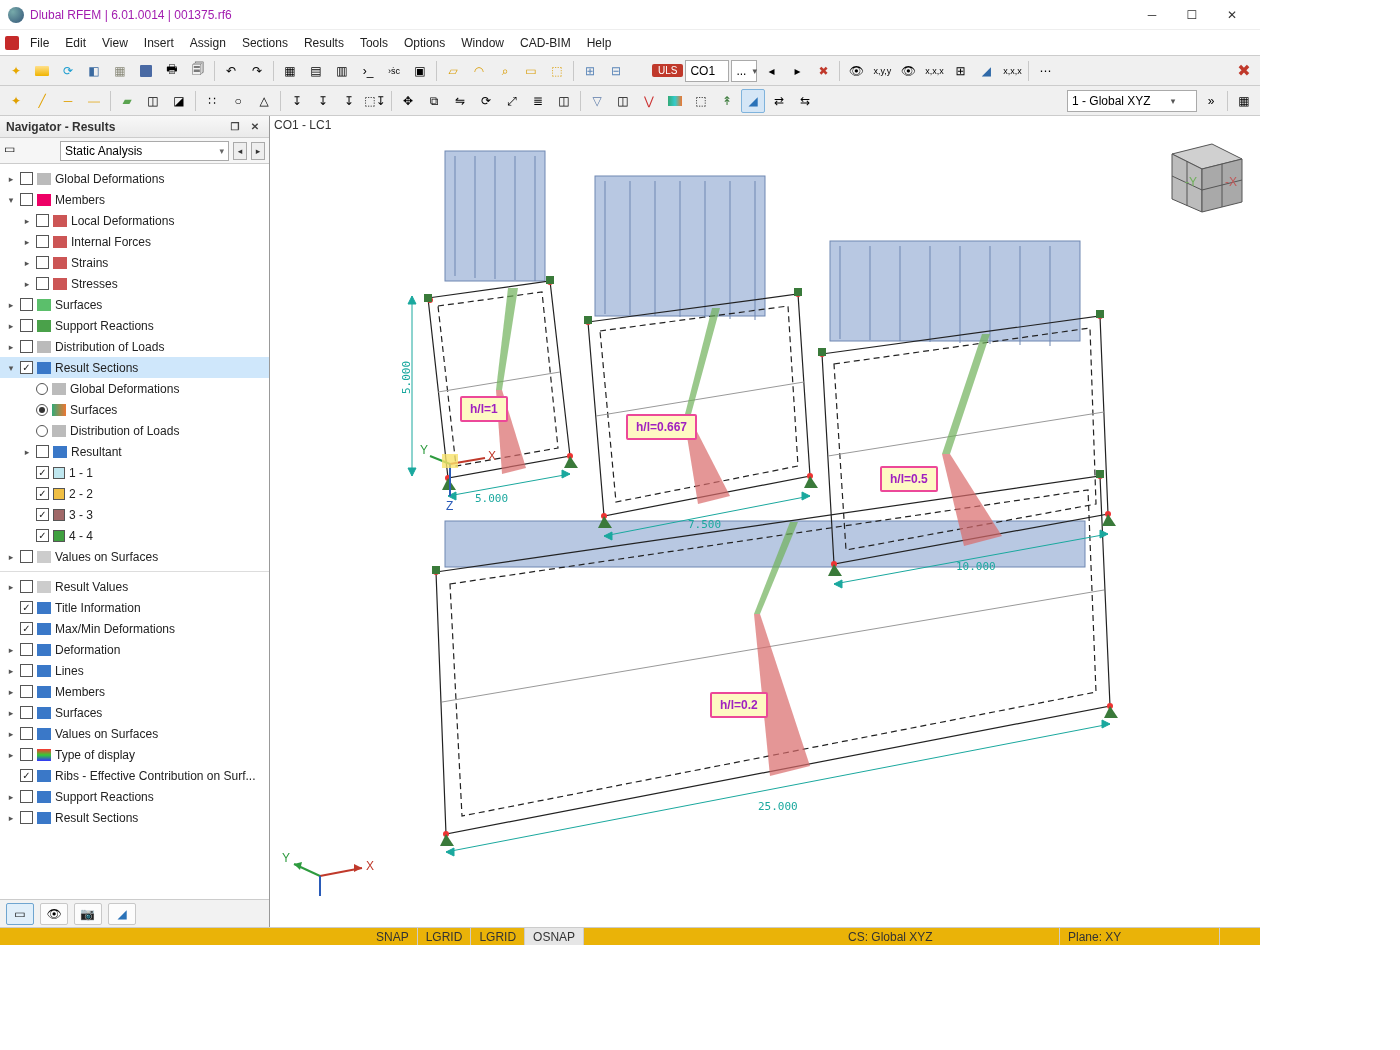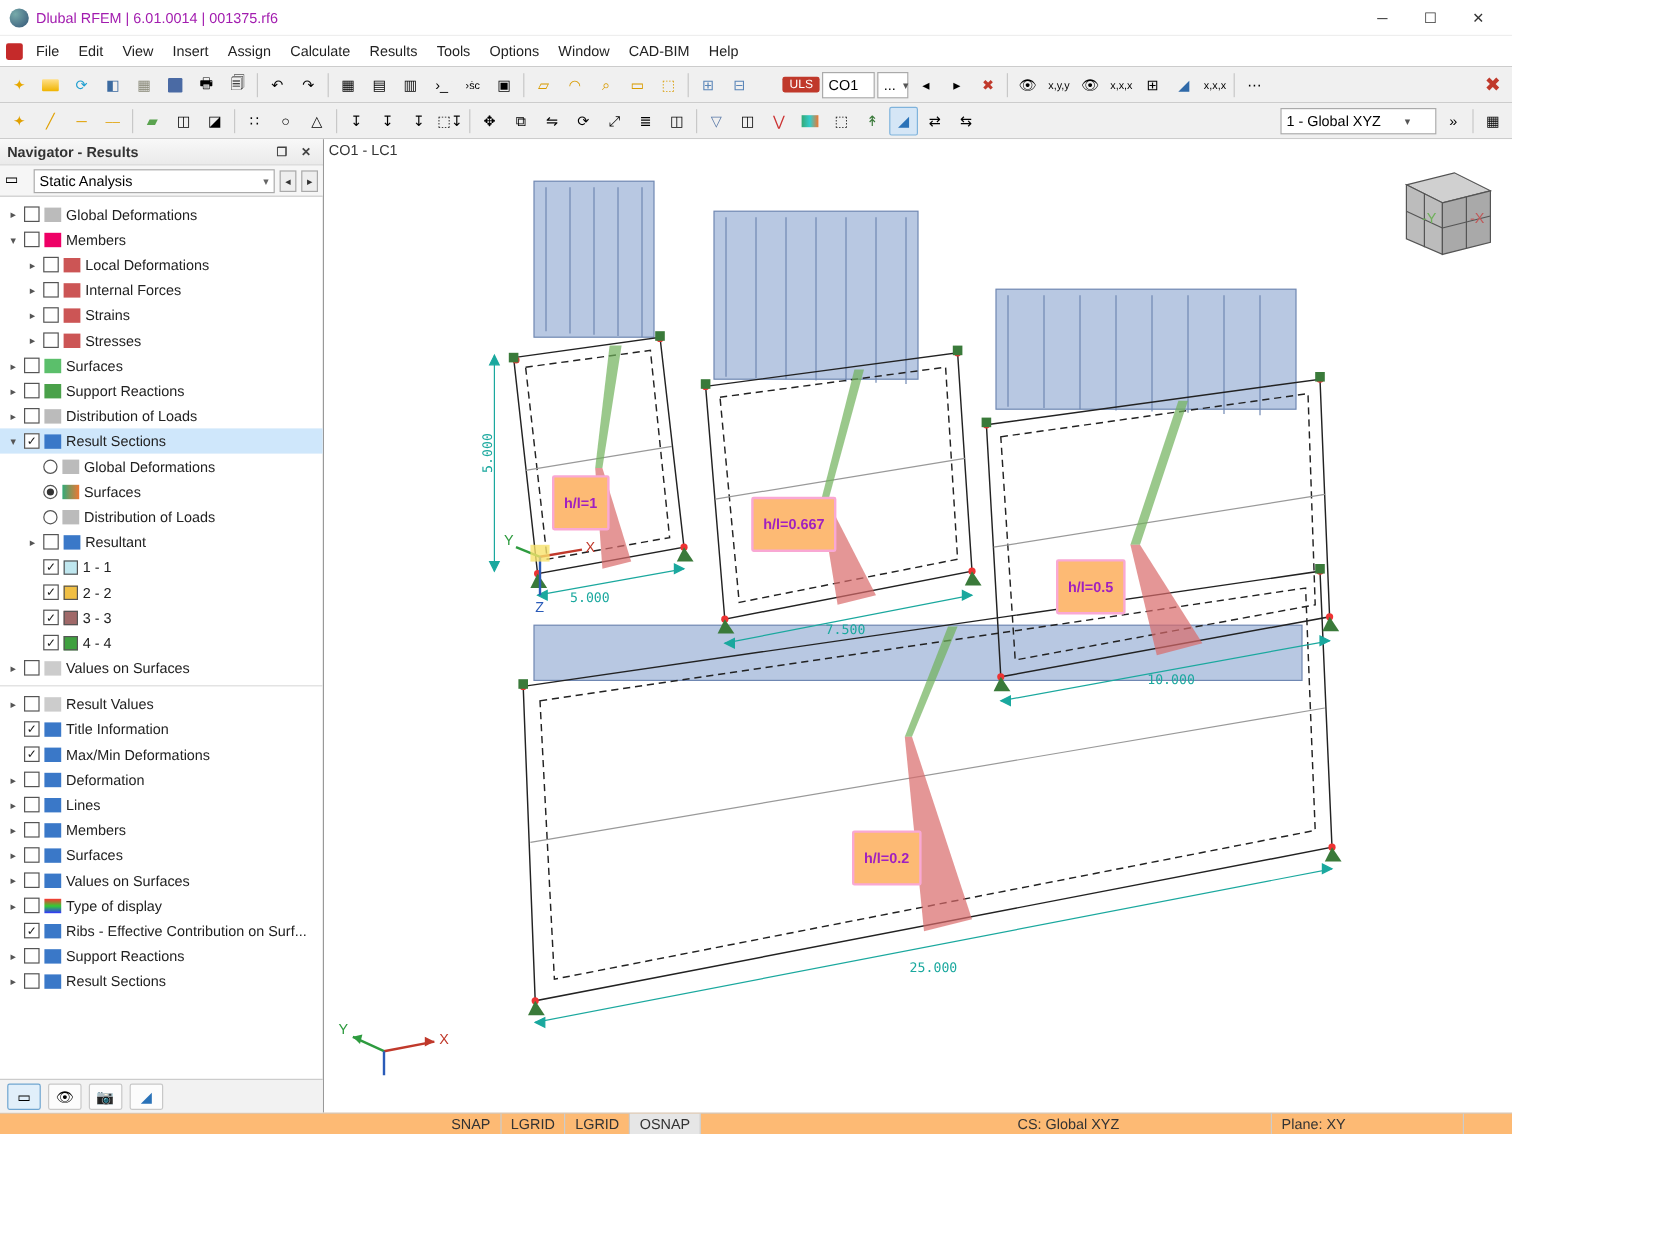--- a/index.html
+++ b/index.html
@@ -18,21 +18,21 @@
 .toolbar .combo { height: 22px; border: 1px solid #aaa; background: #fff; padding: 0 4px; display: flex; align-items: center; gap: 20px; font-size: 11px; }
 .toolbar .combo::after { content: "▾"; font-size: 9px; color: #555; }
 .toolbar .uls { background: #c0392b; color: #fff; font-size: 10px; padding: 1px 6px; border-radius: 2px; }
 .toolbar .tb.active { background: #d5e6f6; border-color: #7fb3dc; }
 .body { display: flex; height: calc(100% - 30px - 26px - 30px - 30px - 18px); }
 .nav { width: 270px; border-right: 1px solid #999; background: #fff; display: flex; flex-direction: column; }
 .nav-header { height: 22px; background: linear-gradient(#f8f8f8,#eaeaea); border-bottom: 1px solid #ccc; display: flex; align-items: center; padding: 0 6px; font-weight: 600; color: #333; }
 .nav-header .hspacer { flex: 1; }
 .nav-header .hbtn { width: 16px; height: 16px; display: flex; align-items: center; justify-content: center; font-size: 10px; color: #444; margin-left: 4px; }
 .nav-strip { height: 26px; display: flex; align-items: center; border-bottom: 1px solid #ccc; padding: 0 4px; gap: 4px; background: #f6f6f6; }
-.nav-strip .sel { flex: 1; height: 20px; border: 1px solid #aaa; background: #fff; display: flex; align-items: center; padding: 0 4px; font-size: 11px; }
+.nav-strip .sel { flex: 1; height: 20px; border: 1px solid #aaa; background: #fff; display: flex; align-items: center; padding: 0 4px; font-size: 11px; margin-left: 32px; }
 .nav-strip .sel::after { content: "▾"; margin-left: auto; font-size: 9px; color: #666; }
 .nav-strip .nsb { width: 14px; height: 18px; display: flex; align-items: center; justify-content: center; font-size: 9px; color: #333; border: 1px solid #aaa; background: #eee; }
 .tree { padding: 4px 0; overflow: auto; font-size: 12px; color: #222; flex: 1; }
 .tree .hr { height: 1px; background: #ddd; margin: 4px 0; }
 .tree .row { display: flex; align-items: center; height: 21px; padding-left: 6px; gap: 4px; white-space: nowrap; }
 .tree .row.sel { background: #cfe7fb; }
 .tree .caret { width: 10px; text-align: center; font-size: 9px; color: #555; }
 .tree .caret.open::before { content: "▾"; }
 .tree .caret.closed::before { content: "▸"; }
 .tree .caret.none::before { content: ""; }
@@ -42,23 +42,23 @@
 .tree .rad.on::after { content: ""; width: 6px; height: 6px; background: #333; border-radius: 50%; }
 .tree .ic { width: 14px; height: 12px; display: inline-block; }
 .tree .sw { width: 12px; height: 12px; border: 1px solid #555; display: inline-block; }
 .tree .lab { }
 .tree .ind1 { padding-left: 22px; }
 .nav-tabs { height: 28px; border-top: 1px solid #ccc; background: #f2f2f2; display: flex; align-items: center; padding: 0 6px; gap: 6px; }
 .nav-tabs .nt { width: 28px; height: 22px; display: flex; align-items: center; justify-content: center; border: 1px solid #c8c8c8; background: #fcfcfc; border-radius: 2px; }
 .nav-tabs .nt.active { border-color: #6fa5d0; background: #e1effa; }
 .viewport { flex: 1; position: relative; background: #fff; overflow: hidden; }
 .vp-title { position: absolute; left: 4px; top: 2px; font-size: 12px; color: #333; }
-.statusbar { height: 18px; background: #fdba74; border-top: 1px solid #ccc; display: flex; font-size: 11px; color: #333; }
+.statusbar { height: 18px; background: #eab308; border-top: 1px solid #ccc; display: flex; font-size: 11px; color: #333; }
 .statusbar .cell { padding: 0 8px; border-right: 1px solid #ccc; height: 100%; display: flex; align-items: center; }
-.calltag { position: absolute; border: 2px solid #f9a8d4; background: #fdba74; color: #a020c0; font-weight: 700; font-size: 12px; padding: 14px 8px; border-radius: 2px; }
+.calltag { position: absolute; border: 2px solid #ec4899; background: #fef9c3; color: #a020c0; font-weight: 700; font-size: 12px; padding: 4px 8px; border-radius: 2px; }
 .dimtext { position: absolute; color: #1aa89e; font-size: 11px; font-family: monospace; }
 
 .g-folder { background: linear-gradient(#ffe08a,#f0b400); width: 14px; height: 10px; border-radius: 1px; }
 .g-disk { background: #4a6aa4; width: 12px; height: 12px; border-radius: 1px; }
 </style>
 </head>
 <body>
 
 <div class="titlebar">
   <div class="app-icon"></div>
@@ -70,21 +70,21 @@
 
 <div class="menubar">
   <div class="logo">
       <div class="sq"></div>
     </div>
   <div class="mi">File</div>
   <div class="mi">Edit</div>
   <div class="mi">View</div>
   <div class="mi">Insert</div>
   <div class="mi">Assign</div>
-  <div class="mi">Calculate</div>
+  <div class="mi">Sections</div>
   <div class="mi">Results</div>
   <div class="mi">Tools</div>
   <div class="mi">Options</div>
   <div class="mi">Window</div>
   <div class="mi">CAD-BIM</div>
   <div class="mi">Help</div>
 </div>
 
 <div class="toolbar">
   <div class="tb">

